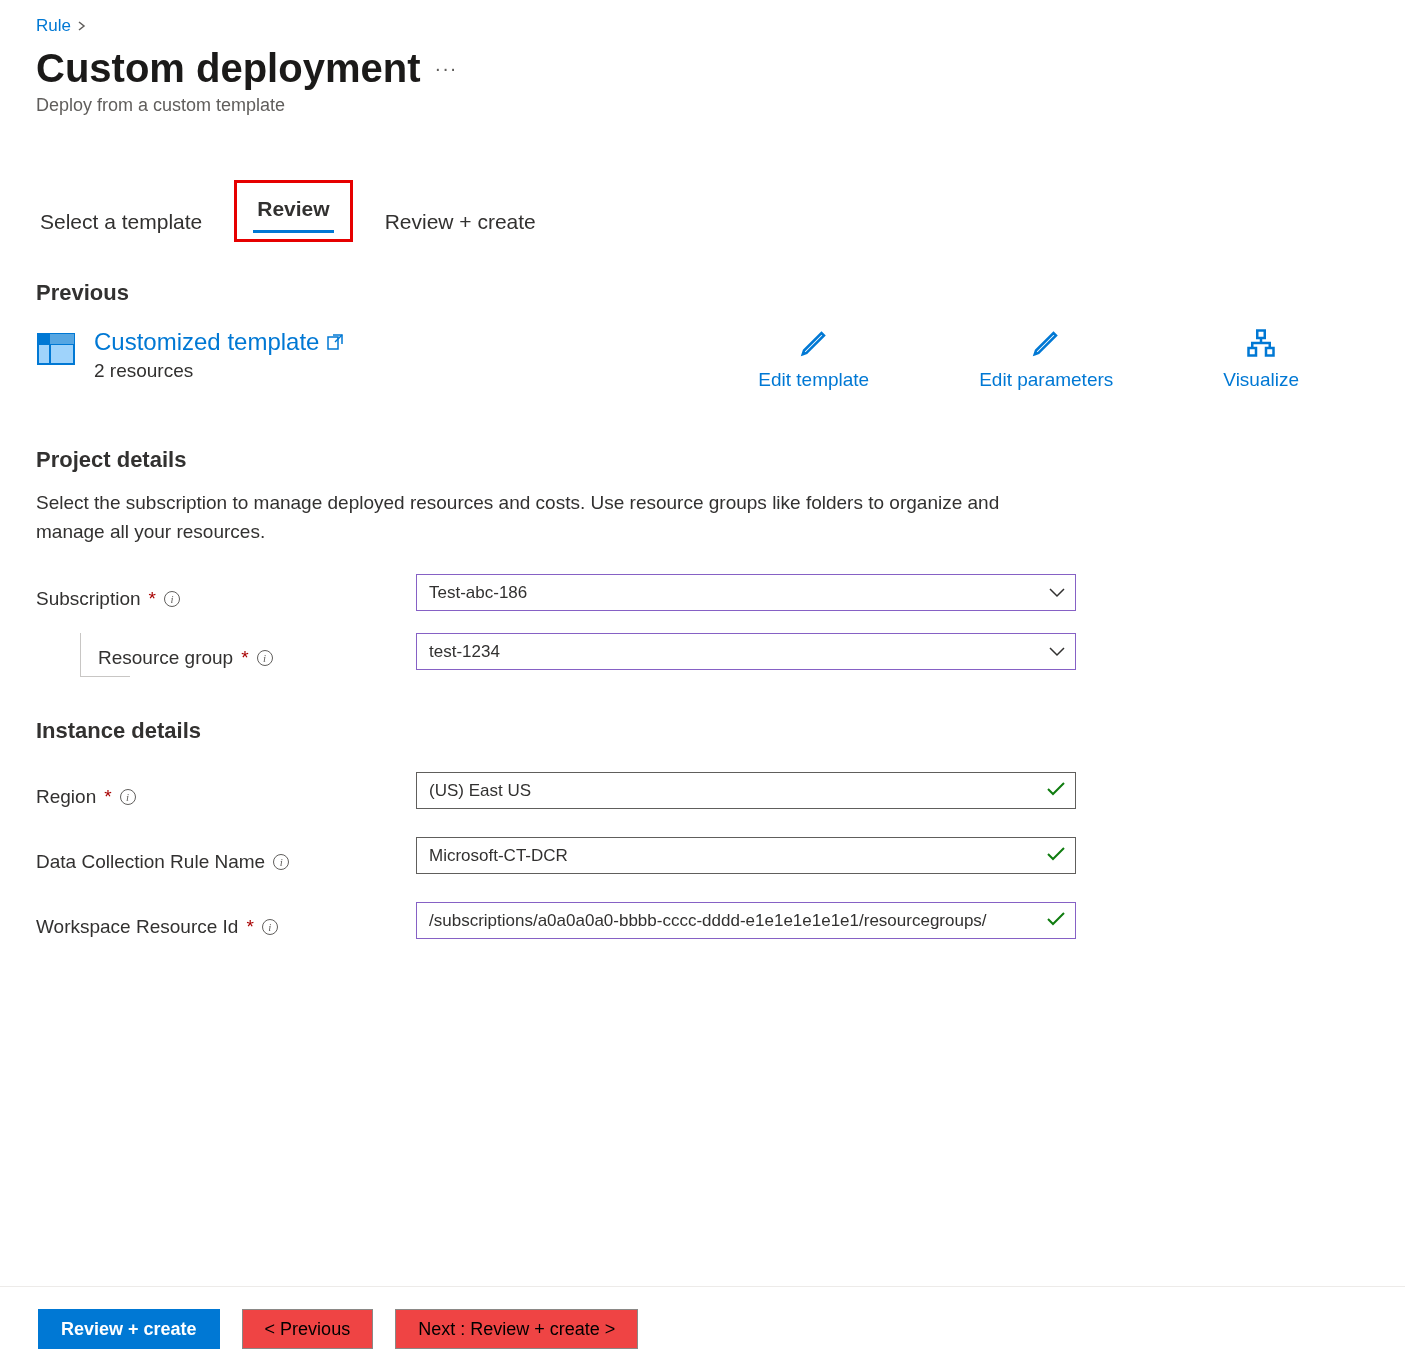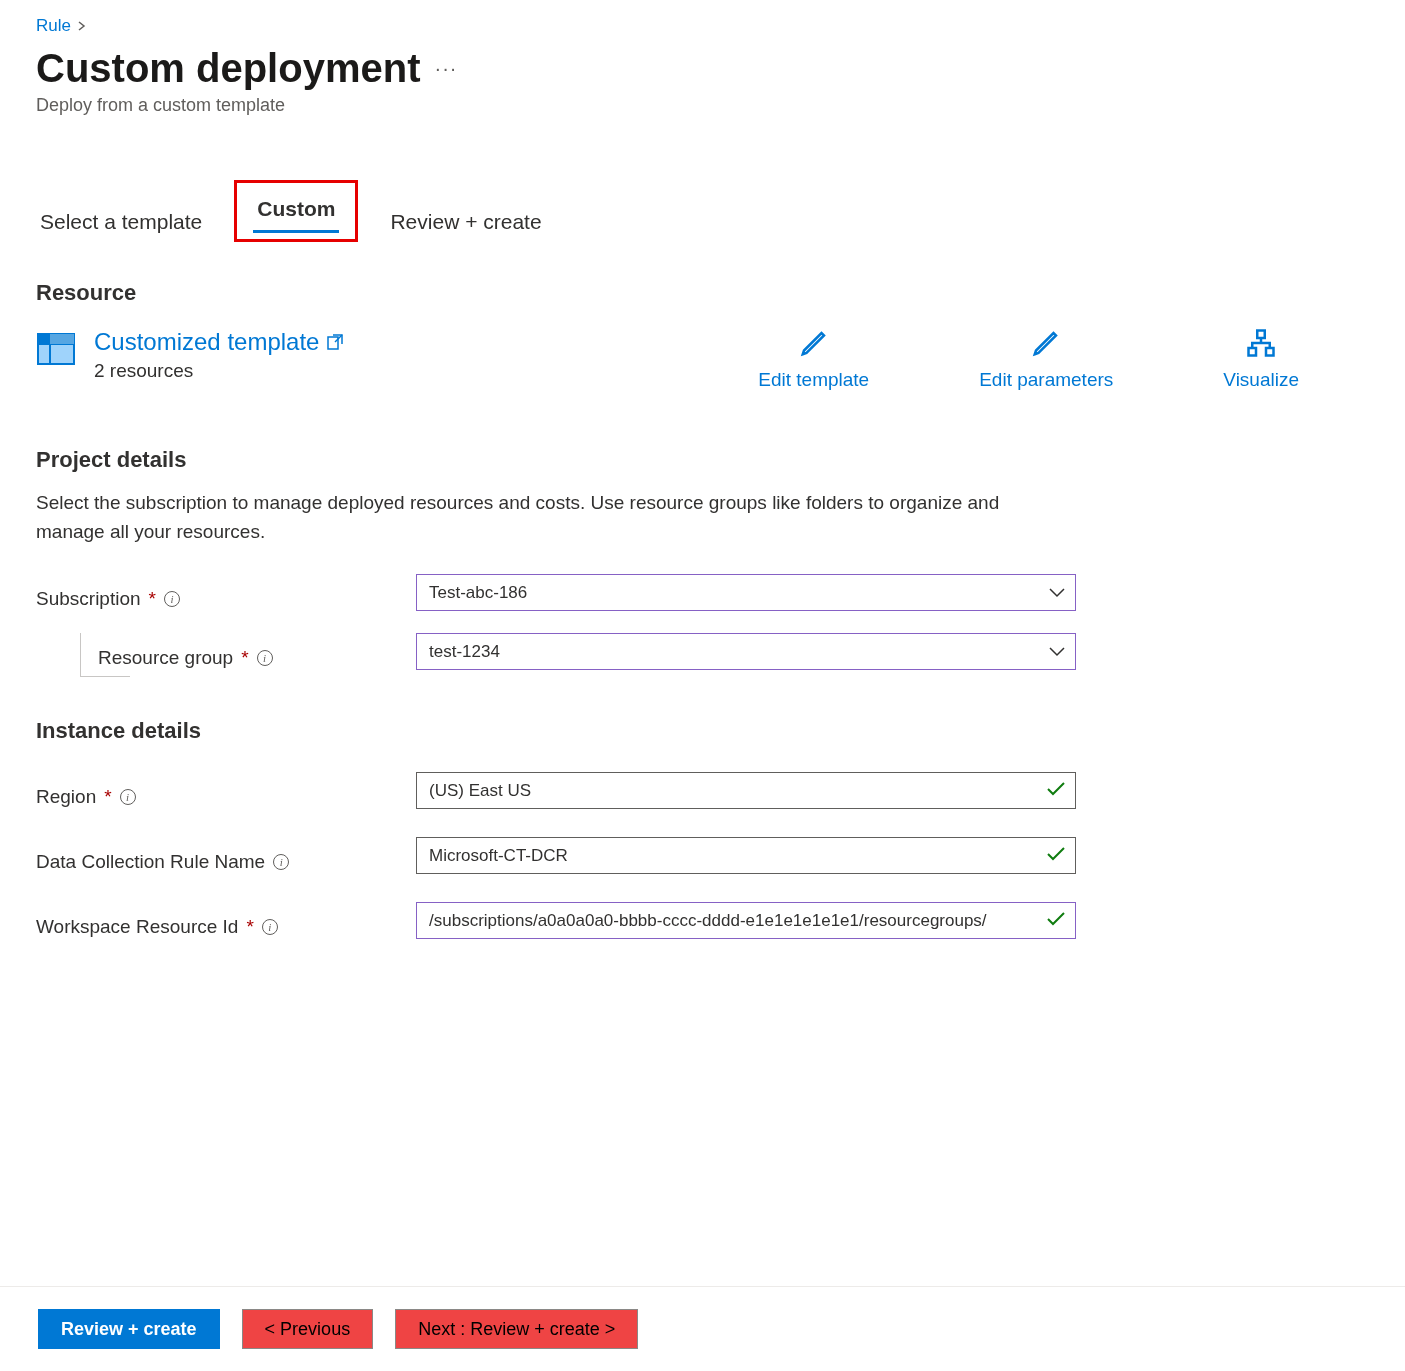--- a/index.html
+++ b/index.html
@@ -59,26 +59,26 @@
 
   <div class="page-title-row">
     <h1 class="page-title">Custom deployment</h1>
     <span class="dots">···</span>
   </div>
   <div class="subtitle">Deploy from a custom template</div>
 
   <div class="tabs">
     <div class="tab">Select a template</div>
     <div class="tab-highlight">
-      <div class="tab active">Custom</div>
+      <div class="tab active">Review</div>
     </div>
     <div class="tab">Review + create</div>
   </div>
 
-  <div class="section-head">Resource</div>
+  <div class="section-head">Previous</div>
 
   <div class="template-row">
     <div class="template-left">
       <span>
         <svg class="template-icon" viewBox="0 0 40 40">
           <rect x="2" y="6" width="36" height="30" fill="#9fd3fb" stroke="#0078d4" stroke-width="2"></rect>
           <line x1="2" y1="16" x2="38" y2="16" stroke="#0078d4" stroke-width="2"></line>
           <line x1="14" y1="6" x2="14" y2="36" stroke="#0078d4" stroke-width="2"></line>
           <rect x="2" y="6" width="12" height="10" fill="#0078d4"></rect>
           <rect x="14" y="6" width="24" height="10" fill="#56a6e2"></rect>

